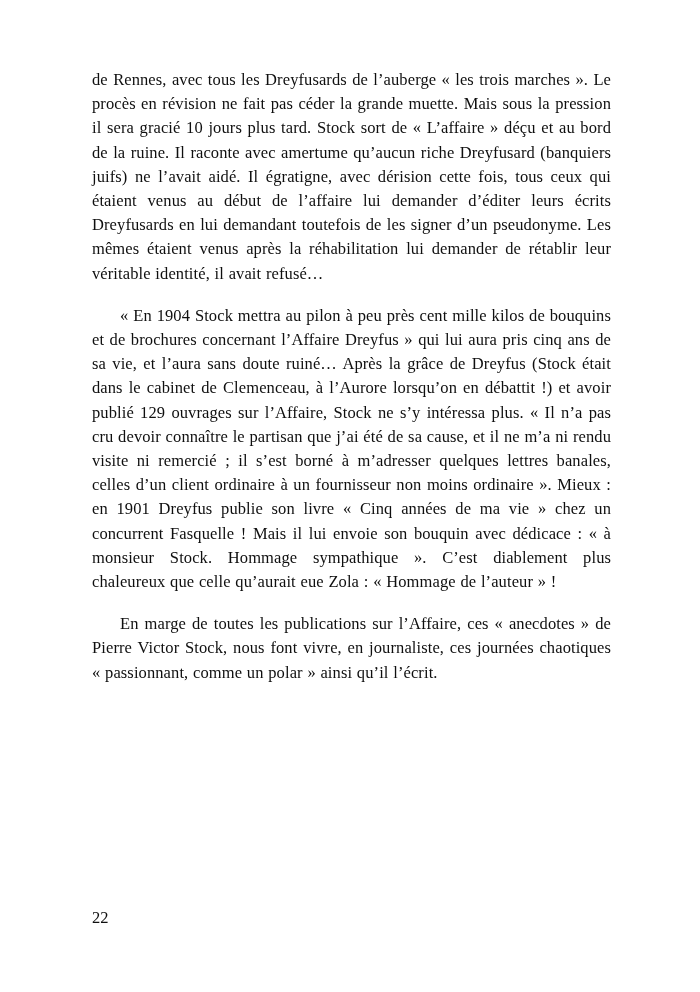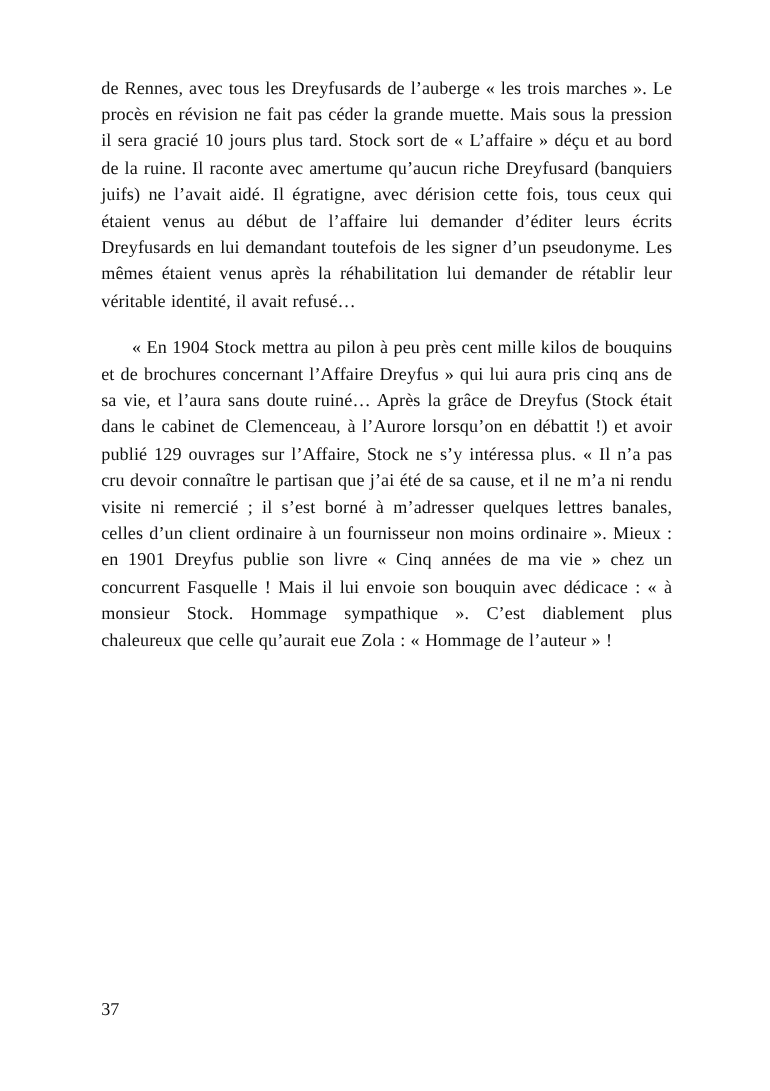--- a/index.html
+++ b/index.html
@@ -48,17 +48,18 @@
 <body>
 
 <div class="page">
 
   <div class="text-block">
     <p class="para">de Rennes, avec tous les Dreyfusards de l’auberge «&nbsp;les trois marches&nbsp;». Le procès en révision ne fait pas céder la grande muette. Mais sous la pression il sera gracié 10 jours plus tard. Stock sort de «&nbsp;L’affaire&nbsp;» déçu et au bord de la ruine. Il raconte avec amertume qu’aucun riche Dreyfusard (banquiers juifs) ne l’avait aidé. Il égratigne, avec dérision cette fois, tous ceux qui étaient venus au début de l’affaire lui demander d’éditer leurs écrits Dreyfusards en lui demandant toutefois de les signer d’un pseudonyme. Les mêmes étaient venus après la réhabilitation lui demander de rétablir leur véritable identité, il avait refusé…</p>
 
 
     <p class="para indented">«&nbsp;En 1904 Stock mettra au pilon à peu près cent mille kilos de bouquins et de brochures concernant l’Affaire Dreyfus&nbsp;» qui lui aura pris cinq ans de sa vie, et l’aura sans doute ruiné… Après la grâce de Dreyfus (Stock était dans le cabinet de Clemenceau, à l’Aurore lorsqu’on en débattit&nbsp;!) et avoir publié 129 ouvrages sur l’Affaire, Stock ne s’y intéressa plus. «&nbsp;Il n’a pas cru devoir connaître le partisan que j’ai été de sa cause, et il ne m’a ni rendu visite ni remercié&nbsp;; il s’est borné à m’adresser quelques lettres banales, celles d’un client ordinaire à un fournisseur non moins ordinaire&nbsp;». Mieux&nbsp;: en 1901 Dreyfus publie son livre «&nbsp;Cinq années de ma vie&nbsp;» chez un concurrent Fasquelle&nbsp;! Mais il lui envoie son bouquin avec dédicace&nbsp;: «&nbsp;à monsieur Stock. Hommage sympathique&nbsp;». C’est diablement plus chaleureux que celle qu’aurait eue Zola&nbsp;: «&nbsp;Hommage de l’auteur&nbsp;»&nbsp;!</p>
 
+    <p class="para indented">En marge de toutes les publications sur l’Affaire, ces «&nbsp;anecdotes&nbsp;» de Pierre Victor Stock, nous font vivre, en journaliste, ces journées chaotiques «&nbsp;passionnant, comme un polar&nbsp;» ainsi qu’il l’écrit.</p>
   </div>
 
-  <div class="page-number">37</div>
+  <div class="page-number">22</div>
 
 </div>
 
 </body></html>

